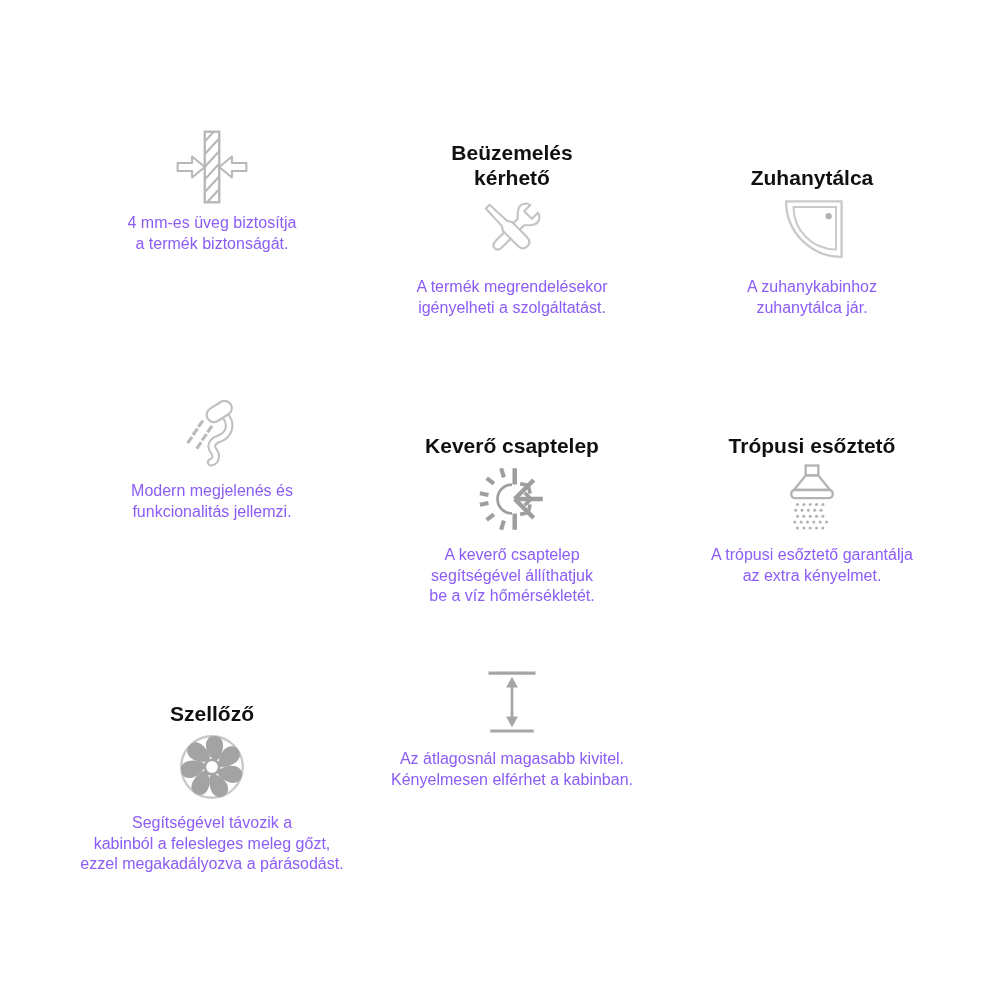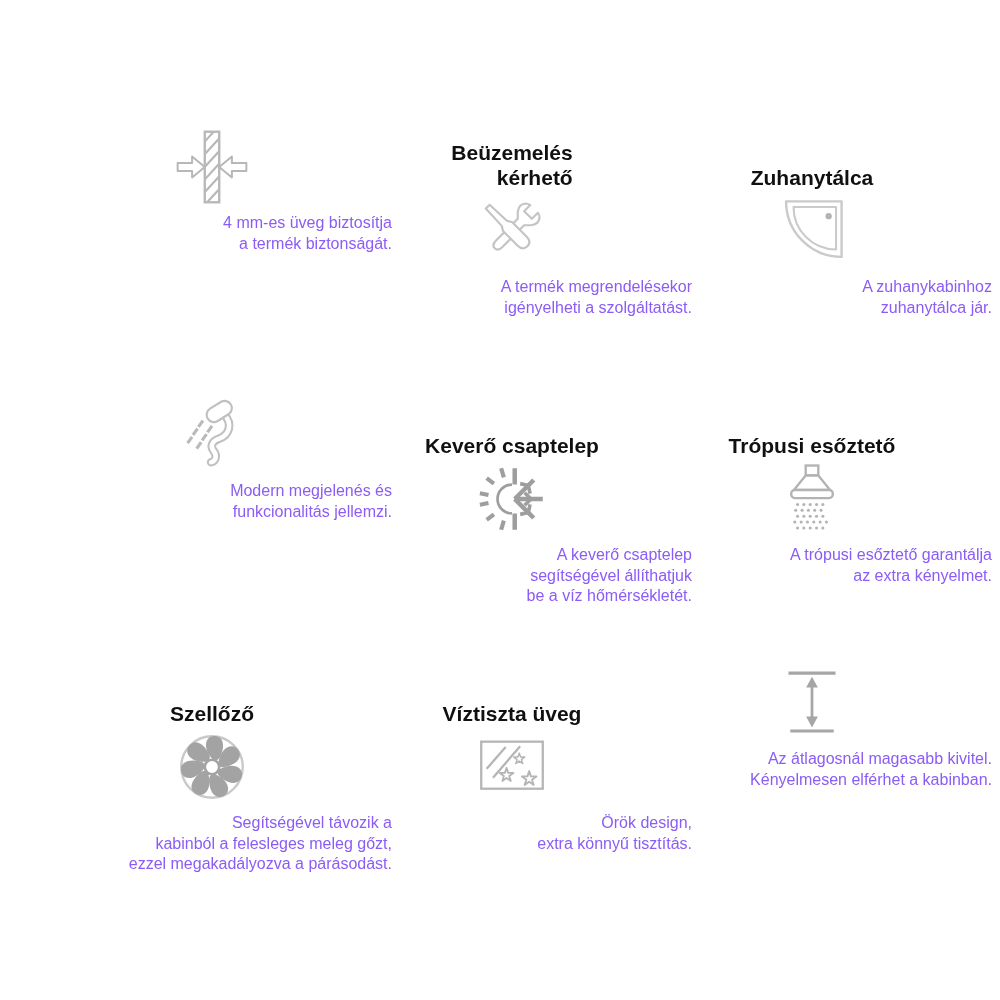--- a/index.html
+++ b/index.html
@@ -6,21 +6,21 @@
   body{width:1000px;height:1000px;overflow:hidden;font-family:"Liberation Sans",sans-serif;}
   .grid{
     box-sizing:border-box;
     margin-left:62px;
     padding-top:126px;
     width:900px;
     display:grid;
     grid-template-columns:repeat(3,300px);
     grid-auto-rows:268px;
   }
-  .tile{text-align:right;}
+  .tile{text-align:center;}
   .title{
     height:64px;margin:0;
     display:flex;align-items:flex-end;justify-content:center;
     font-size:21px;font-weight:bold;line-height:1.16;
     color:#101010;white-space:pre-line;
   }
   .iconbox{height:78px;margin-top:2px;display:flex;align-items:center;justify-content:center;}
   .iconbox svg{display:block;}
   .desc{
     width:360px;margin:7px -30px 0;
@@ -213,37 +213,20 @@
             </g>
         </g>
         <circle cx="42" cy="42" r="8" fill="#ffffff" stroke="#a3a3a3" stroke-width="3"></circle>
       </svg>
     </div>
     <p class="desc">Segítségével távozik a
 kabinból a felesleges meleg gőzt,
 ezzel megakadályozva a párásodást.</p>
   </article>
 
-  <article class="tile">
-    <h3 class="title">Víztiszta üveg</h3>
-    <div class="iconbox">
-      <svg width="76" height="76" viewBox="0 0 84 84">
-        <rect x="8" y="14" width="68" height="52" fill="#ffffff" stroke="#b5b5b5" stroke-width="2.5"></rect>
-        <line x1="14" y1="44" x2="35" y2="20" stroke="#b5b5b5" stroke-width="2.5"></line>
-        <line x1="21" y1="54" x2="51" y2="19" stroke="#b5b5b5" stroke-width="2.5"></line>
-        <g fill="#ffffff" stroke="#b5b5b5" stroke-width="2" stroke-linejoin="round">
-          <path transform="translate(50 33) scale(0.8)" d="M0 -8 L1.82 -2.51 L7.61 -2.47 L2.95 0.96 L4.7 6.47 L0 3.1 L-4.7 6.47 L-2.95 0.96 L-7.61 -2.47 L-1.82 -2.51 Z"></path>
-          <path transform="translate(36 51)" d="M0 -8 L1.82 -2.51 L7.61 -2.47 L2.95 0.96 L4.7 6.47 L0 3.1 L-4.7 6.47 L-2.95 0.96 L-7.61 -2.47 L-1.82 -2.51 Z"></path>
-          <path transform="translate(61 55) scale(1.05)" d="M0 -8 L1.82 -2.51 L7.61 -2.47 L2.95 0.96 L4.7 6.47 L0 3.1 L-4.7 6.47 L-2.95 0.96 L-7.61 -2.47 L-1.82 -2.51 Z"></path>
-        </g>
-      </svg>
-    </div>
-    <p class="desc">Örök design,
-extra könnyű tisztítás.</p>
-  </article>
 
   <article class="tile">
     <div class="iconbox">
       <svg width="76" height="76" viewBox="0 0 84 84">
         <line x1="16" y1="9" x2="68" y2="9" stroke="#a6a6a6" stroke-width="3.4"></line>
         <line x1="18" y1="73" x2="66" y2="73" stroke="#a6a6a6" stroke-width="3.4"></line>
         <line x1="42" y1="20" x2="42" y2="62" stroke="#a6a6a6" stroke-width="3"></line>
         <polygon points="42,13 35.5,25 48.5,25" fill="#a6a6a6"></polygon>
         <polygon points="42,69 35.5,57 48.5,57" fill="#a6a6a6"></polygon>
       </svg>

